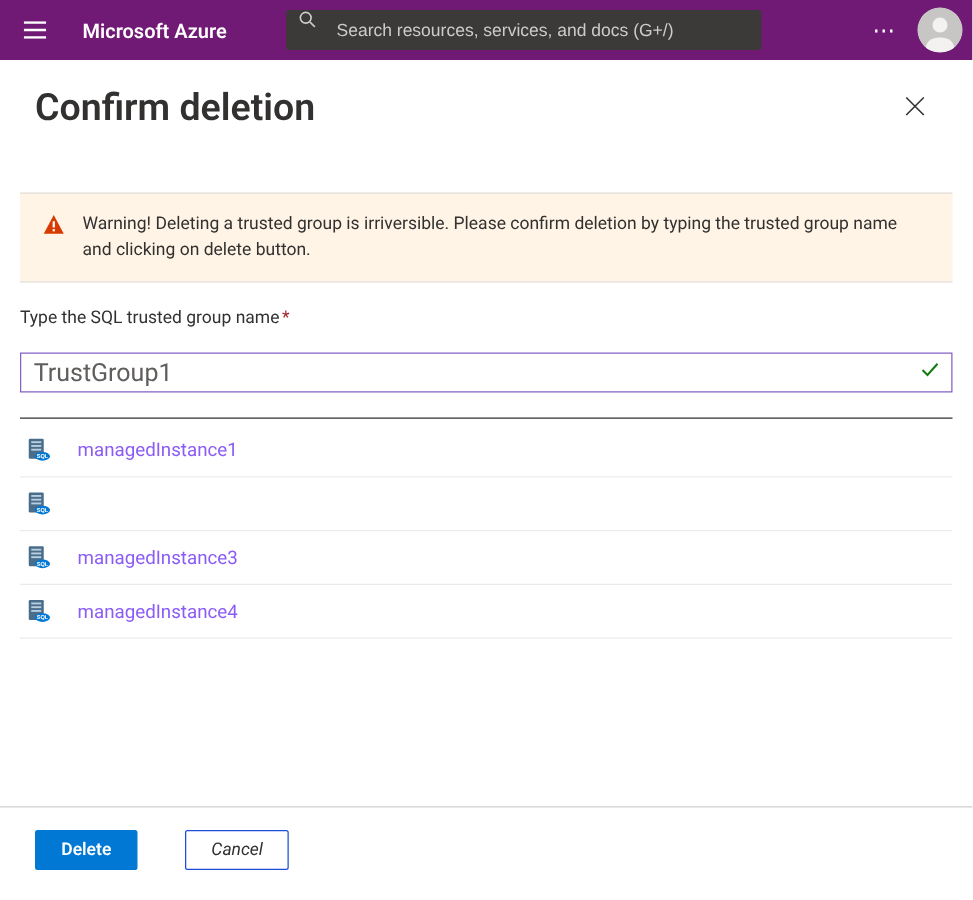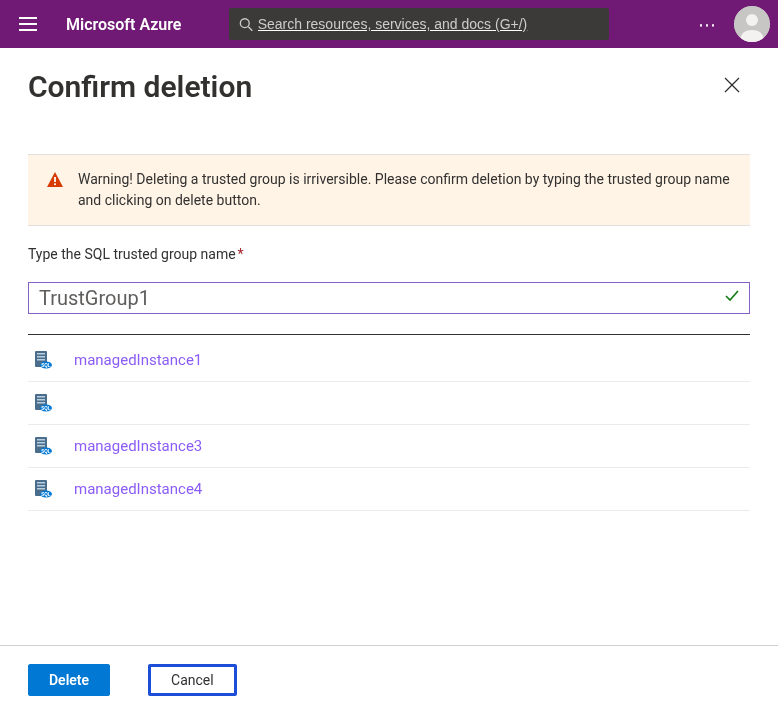--- a/index.html
+++ b/index.html
@@ -40,25 +40,23 @@
       flex: 1;
       display: flex;
       justify-content: flex-start;
       margin-left: 30px;
     }
     .search-box {
       background: #3b3a39;
       border-radius: 2px;
       height: 32px;
       display: flex;
-      align-items: center;
       padding: 0 10px;
       width: 380px;
-      gap: 4px;
-      text-decoration: underline;
+      gap: 16px;
     }
     .search-box input {
       background: transparent;
       border: none;
       outline: none;
       color: #ccc;
       font-size: 14px;
       width: 100%;
     }
     .search-box input::placeholder { color: #ccc; }
@@ -100,21 +98,21 @@
     .close-x {
       font-size: 20px;
       font-weight: 300;
       cursor: pointer;
       padding: 6px 10px;
       color: #323130;
     }
     
     .content {
       flex: 1;
-      padding: 0 28px;
+      padding: 0 16px;
       overflow-y: auto;
     }
     .warning-box {
       background: #fff4e6;
       border: none;
       padding: 14px 18px;
       margin-top: 40px;
       margin-bottom: 20px;
       display: flex;
       gap: 14px;
@@ -198,21 +196,22 @@
     }
     .btn-primary {
       background: #0078d4;
       color: #fff;
       border: 1px solid #0078d4;
       font-weight: 600;
     }
     .btn-secondary {
       background: #fff;
       color: #323130;
-      border: 3px solid #1d4ed8;
+      border: 1px solid #1d4ed8;
+      font-style: italic;
     }
   </style>
 </head>
 <body>
 
 <div class="top-header">
   <div class="hamburger">
     <svg width="18" height="14" viewBox="0 0 18 14">
       <rect y="0" width="18" height="2" fill="#fff"></rect>
       <rect y="6" width="18" height="2" fill="#fff"></rect>

